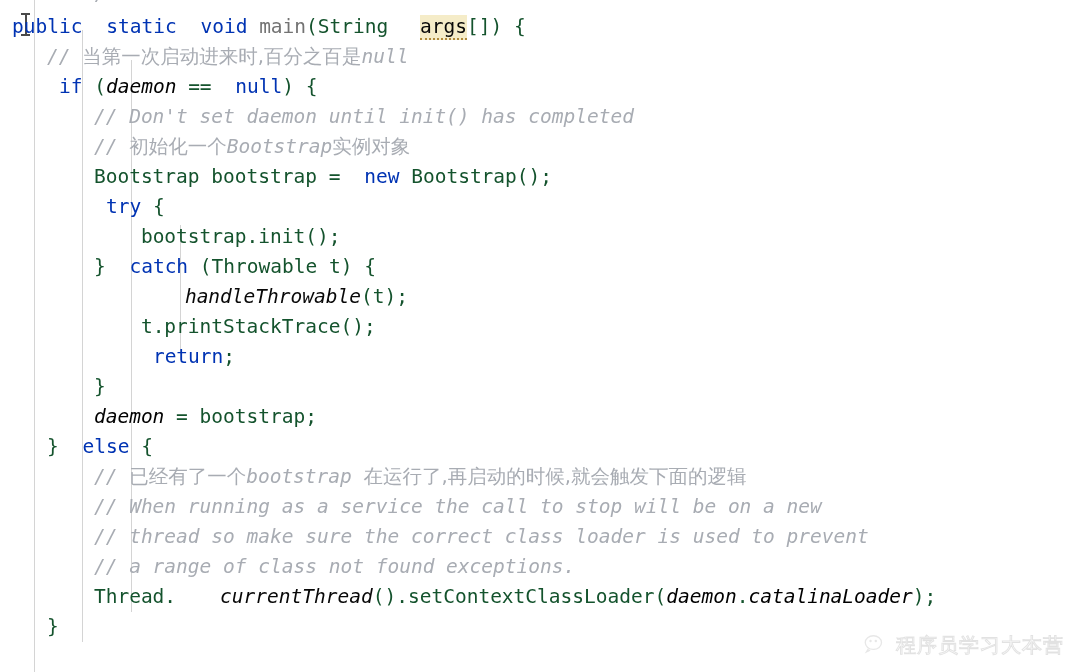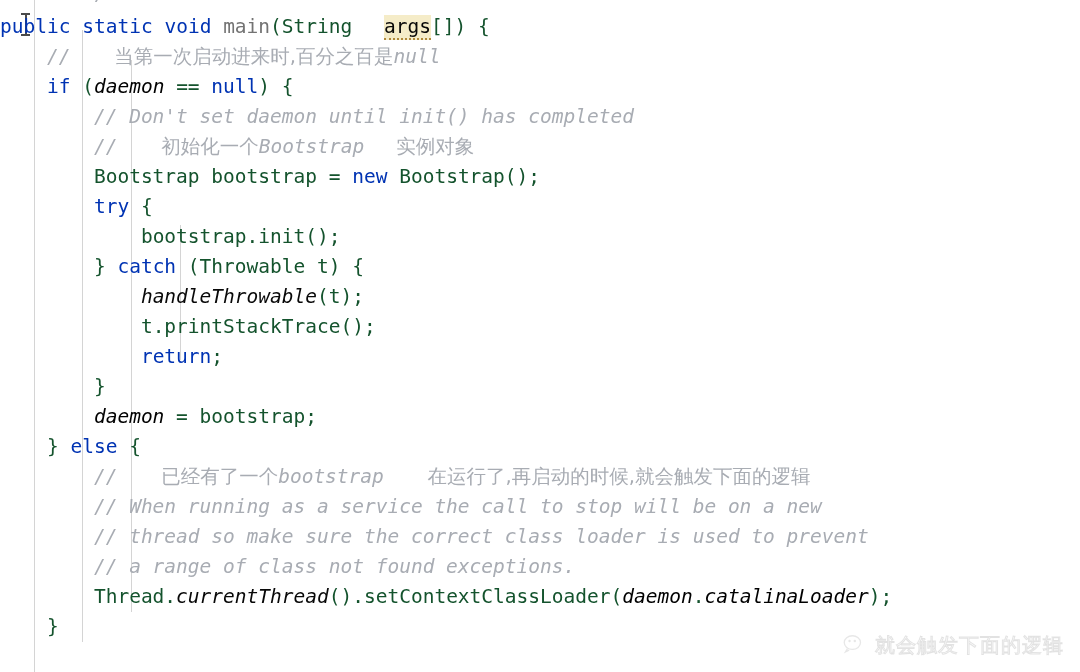--- a/index.html
+++ b/index.html
@@ -36,26 +36,26 @@
     color: #080808;
   }
 
   .line {
     height: 30px;
     white-space: pre;
     position: relative;
   }
 
   
-  .kw   { color: #0033b3; }           
+  .kw   { color: #0033b3; margin-left: 12px; }           
   .mth  { color: #737373; }           
   .fld  { color: #000000; font-style: italic; }  
-  .mthi { font-style: italic; }        
+  .mthi { font-style: italic; margin-left: 44px; }        
   .cmt  { color: #a8acb3; font-style: italic; }  
-  .cmtcn{ color: #a8acb3; font-style: normal; font-family: "DejaVu Sans", sans-serif; padding-left: 32px; }
+  .cmtcn{ color: #a8acb3; font-style: normal; font-family: "DejaVu Sans", sans-serif; }
   .pln  { color: #14532d; }
 
   
   .warnhl {
     background: #f5ecc8;
     border-bottom: 2px dotted #b08a3c;
     padding-bottom: 0px;
     margin-left: 20px;
   }
 
@@ -136,16 +136,16 @@
 
   <div class="watermark">
     <svg class="wm-icon" viewBox="0 0 32 32">
       <g fill="none" stroke="#c4c4c4" stroke-width="1.6">
         <ellipse cx="14" cy="13" rx="10" ry="8.4"></ellipse>
         <path d="M8 20.5 L5.5 24.5 L10 22.3"></path>
       </g>
       <circle cx="10.5" cy="11" r="1.5" fill="#c4c4c4"></circle>
       <circle cx="17" cy="11" r="1.5" fill="#c4c4c4"></circle>
     </svg>
-    <span class="wm-text">就会触发下面的逻辑</span>
+    <span class="wm-text">程序员学习大本营</span>
   </div>
 
 </div>
 
 </body></html>

